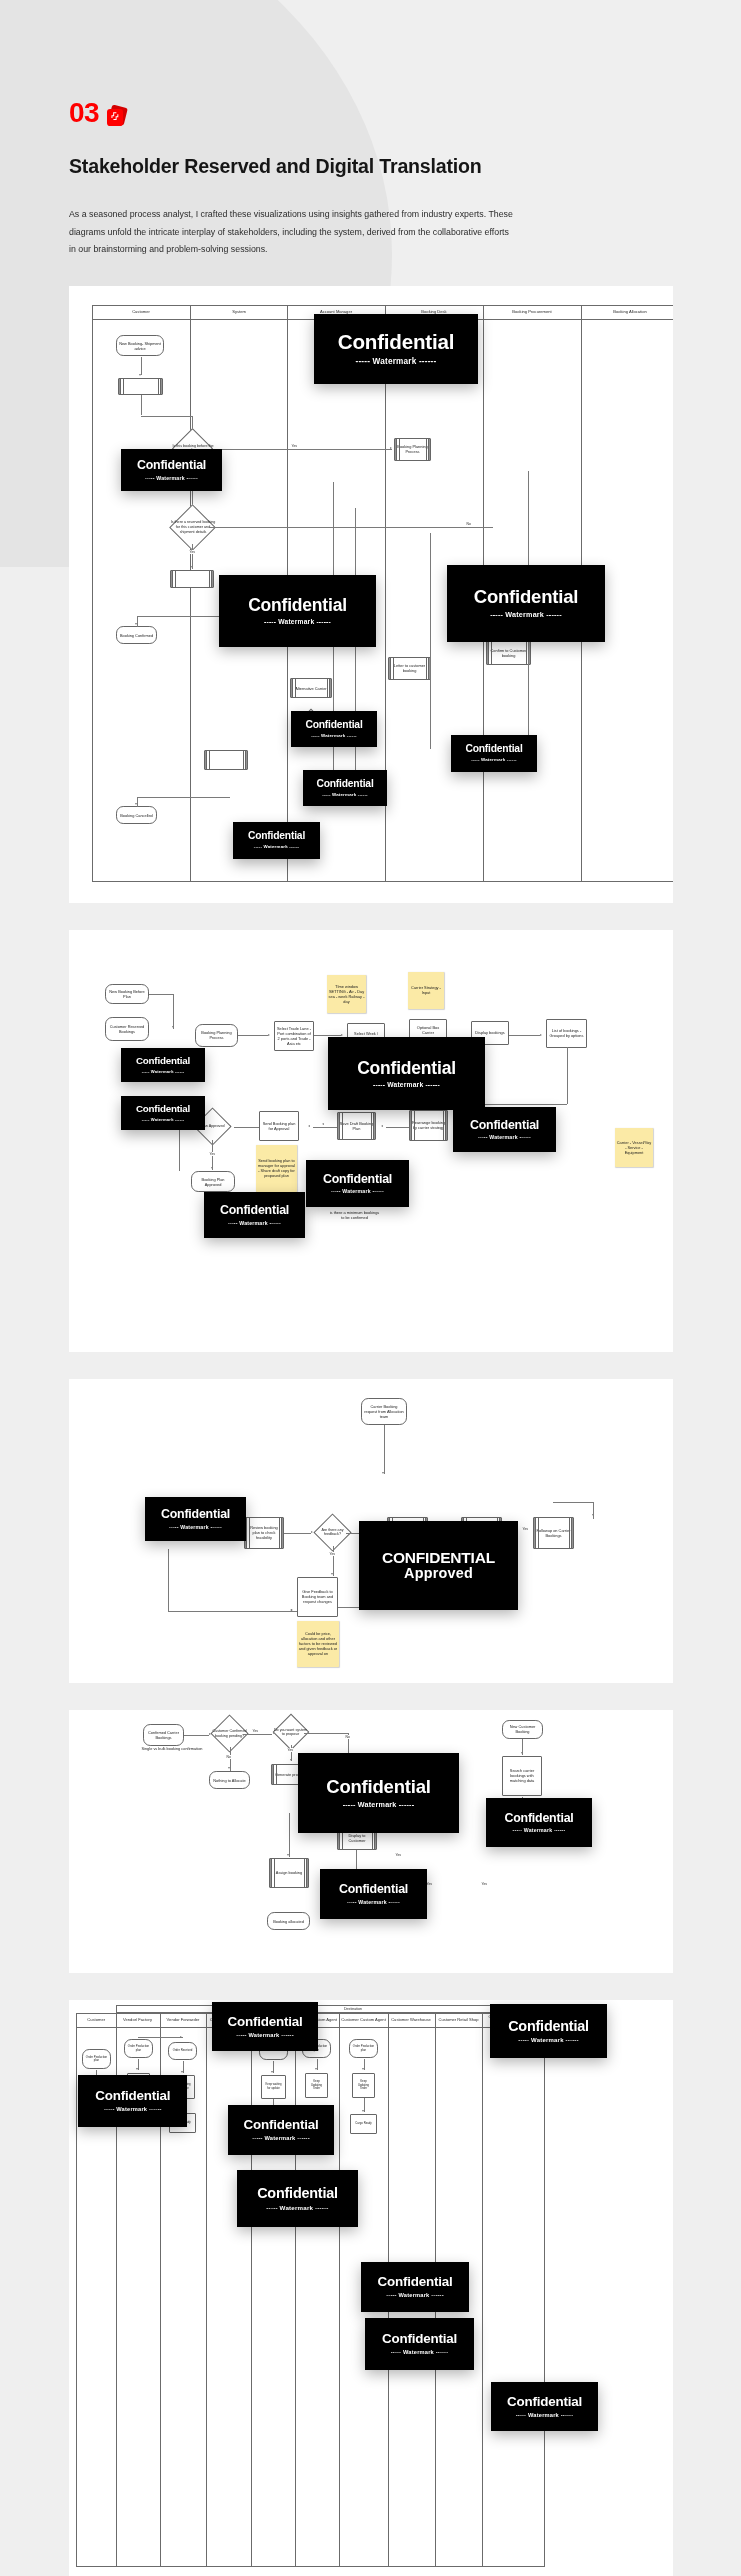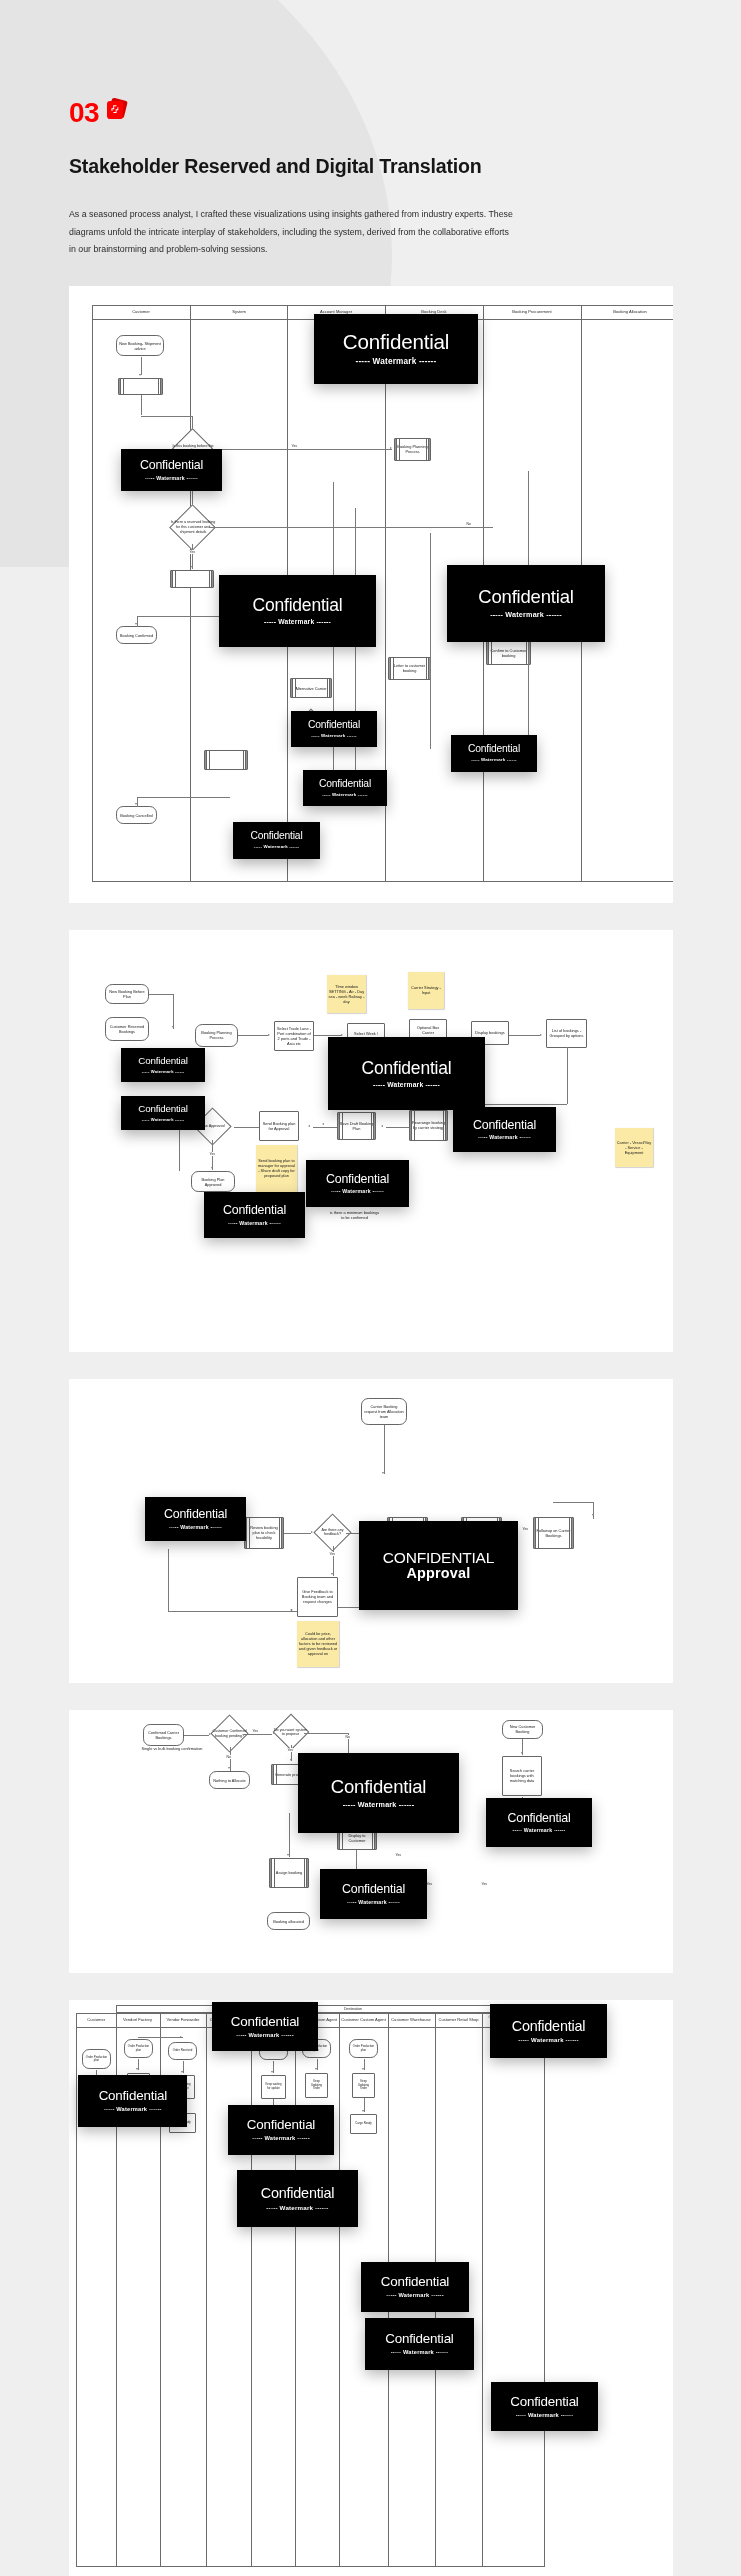--- a/index.html
+++ b/index.html
@@ -20,21 +20,21 @@
   .bg-blob {
     position:absolute; left:-216px; top:-134px;
     width:608px; height:701px;
     background:#e4e4e4;
     border-radius:0 100% 62% 0 / 0 72% 58% 0;
     z-index:0;
   }
 
   
   .header { position:relative; z-index:2; padding:99px 0 0 69px; width:515px; }
-  .eyebrow { display:flex; align-items:flex-start; gap:7.2px; margin-bottom:28px; }
+  .eyebrow { display:flex; align-items:flex-end; gap:7.2px; margin-bottom:28px; }
   .eyebrow-num {
     font-size:28px; font-weight:700; color:#ff0000; line-height:1;
     letter-spacing:-0.5px;
   }
   .eyebrow-logo {
     width:19.6px; height:20.6px; position:relative; display:inline-block;
   }
   .eyebrow-logo .card-back {
     position:absolute; right:0; top:0; width:15.5px; height:17.5px;
     background:#d40000; border-radius:2.6px; transform:rotate(14deg);
@@ -118,21 +118,21 @@
              border-top:1.5px solid transparent; border-bottom:1.5px solid transparent;
              border-right:2.6px solid #7a7a7a; }
 
   
   .wm {
     position:absolute; background:#000; color:#fff;
     display:flex; flex-direction:column; align-items:center; justify-content:center;
     box-shadow:0 5.2px 13.4px rgba(0,0,0,.30);
     z-index:40; text-align:center;
   }
-  .wm .wm-title { font-weight:400; line-height:1.05; letter-spacing:-0.2px; }
+  .wm .wm-title { font-weight:700; line-height:1.05; letter-spacing:-0.2px; }
   .wm .wm-sub   { font-weight:700; margin-top:.52em; letter-spacing:0.2px; }
   .wm.stacked   { justify-content:center; }
   .wm.stacked .wm-sub { margin-top:-0.12em; }
 </style>
 </head>
 <body>
 
 <div class="page">
   <div class="bg-blob"></div>
 
@@ -353,21 +353,21 @@
           <div class="edge-h" style="left:269px;top:228px;width:76px;"></div>
           <div class="arrow-l" style="left:221px;top:230px;"></div>
           <div class="node note" style="left:228px;top:242px;width:42px;height:46px;">Could be price, allocation and other factors to be reviewed and given feedback or approval on</div>
           <div class="edge-lbl" style="left:453px;top:148px;">Yes</div>
           <div class="wm" style="left:76px;top:118px;width:101px;height:44px;">
             <div class="wm-title" style="font-size:12.4px;">Confidential</div>
             <div class="wm-sub" style="font-size:5.2px;">----- Watermark ------</div>
           </div>
           <div class="wm stacked" style="left:290px;top:142px;width:159px;height:89px;">
             <div class="wm-title" style="font-size:15.5px;">CONFIDENTIAL</div>
-            <div class="wm-sub" style="font-size:14.4px;">Approval</div>
+            <div class="wm-sub" style="font-size:14.4px;">Approved</div>
           </div>
         </div>
     </div>
   </div>
 
   <div class="board-wrap">
     <div class="board" id="board4" style="height:263px;">
       <div class="board-inner" id="b4">
           <div class="node term" style="left:74px;top:14.4px;width:41px;height:21.6px;">Confirmed Carrier Bookings</div>
           <div class="edge-h" style="left:115px;top:25px;width:25px;"></div>

